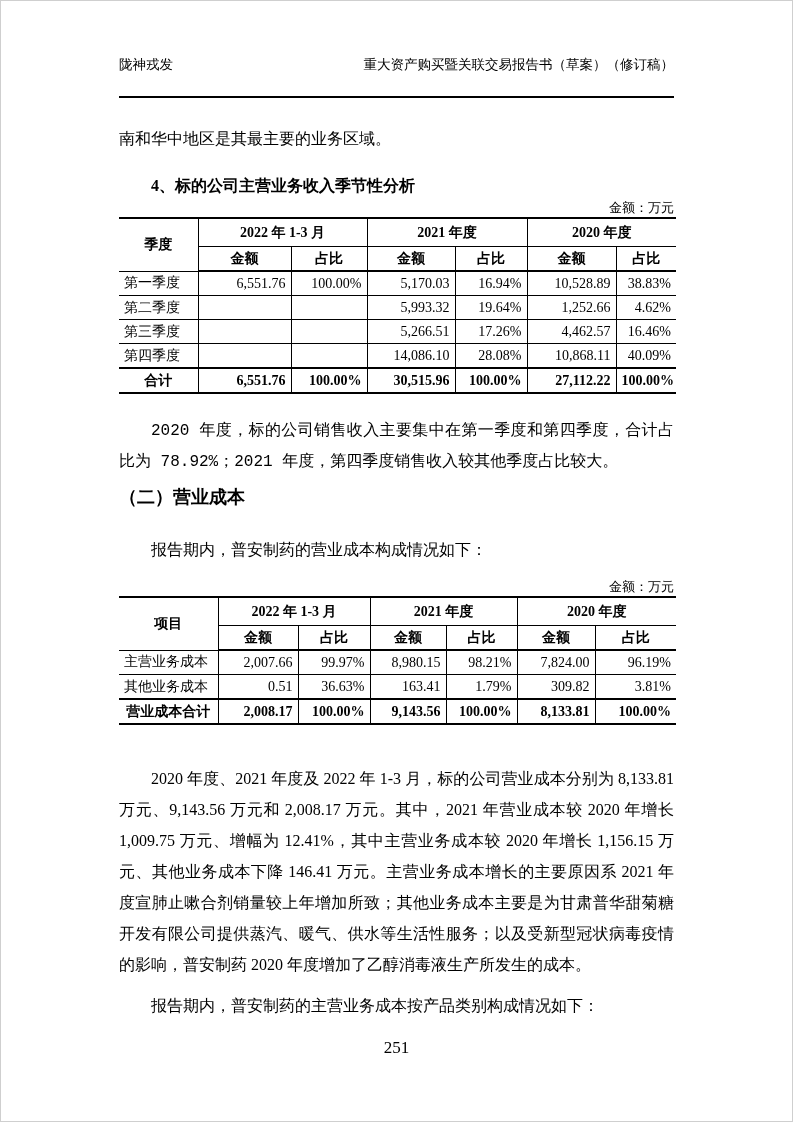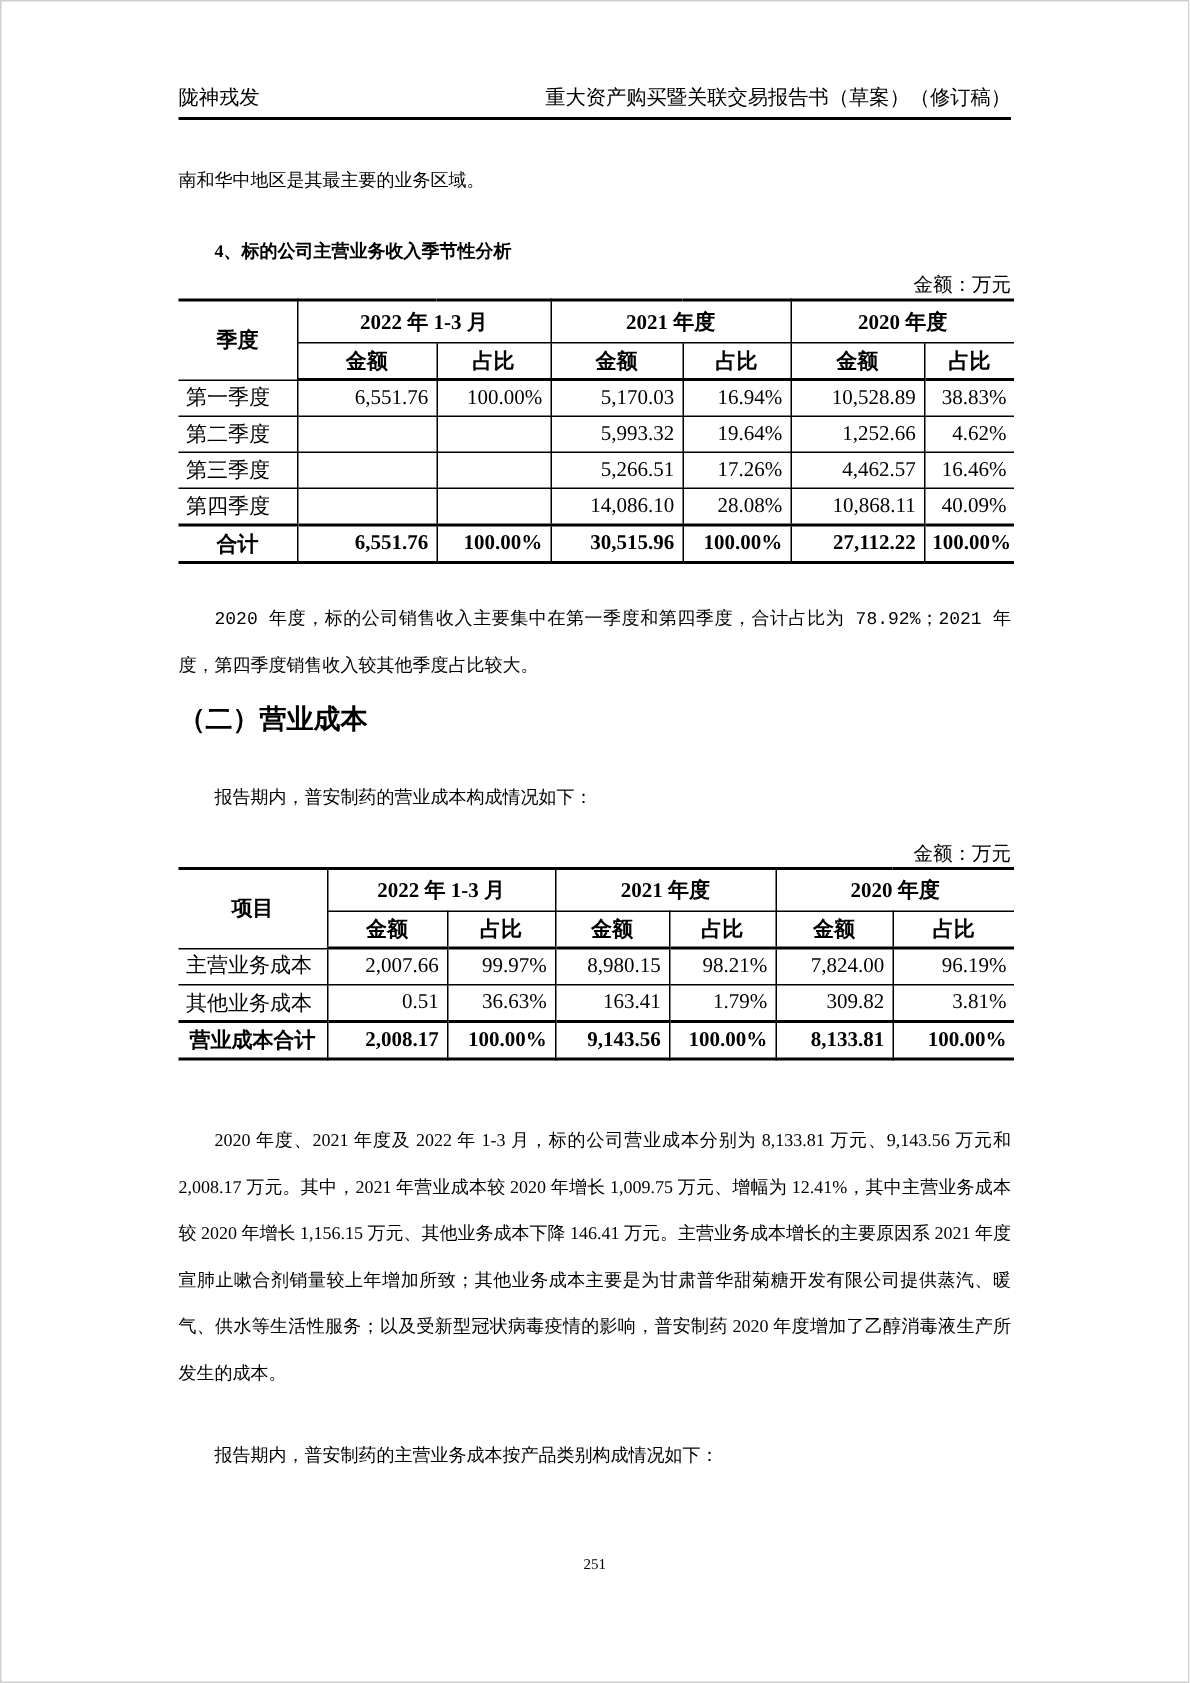--- a/index.html
+++ b/index.html
@@ -11,45 +11,45 @@
     border:1px solid #cfcfcf;
     font-family:"Liberation Serif","DejaVu Serif",serif;
     color:#000;
     overflow:hidden;
   }
   .content { padding:55px 118px 0 118px; }
 
   .doc-header {
     display:flex; justify-content:space-between; align-items:flex-end;
     border-bottom:2px solid #000;
-    padding-bottom:4px;
+    padding-bottom:22px;
     font-size:13.5px; line-height:18px;
   }
 
-  p { margin:0; font-size:12px; line-height:31px; text-align:justify; }
+  p { margin:0; font-size:16px; line-height:31px; text-align:justify; }
   .indent { text-indent:2em; }
 
   .h-sub { font-weight:bold; margin-top:16px; }
   .h-section {
     margin-top:6px;
     font-family:"Liberation Sans","DejaVu Sans",sans-serif;
     font-weight:bold; font-size:18px; line-height:26px;
     text-align:left;
   }
 
   .unit-label { font-size:13px; line-height:18px; text-align:right; }
   .unit-1 { margin-top:-2px; }
   .unit-2 { margin-top:13px; }
 
   .mt-intro { margin-top:25px; }
   .mt-lead  { margin-top:7px; }
   .mt-note  { margin-top:22px;font-family:Liberation Mono, monospace; }
   .mt-lead2 { margin-top:24px; }
   .mt-analysis { margin-top:38px; }
-  .mt-product  { margin-top:24px; }
+  .mt-product  { margin-top:10px; }
 
   table.rpt {
     width:100%; border-collapse:collapse; table-layout:fixed;
     border-top:2.5px solid #000; border-bottom:2.5px solid #000;
     font-size:14px;
   }
   table.rpt th, table.rpt td {
     border:1px solid #000;
     padding:1px 5px;
     white-space:nowrap; overflow:hidden;
@@ -67,21 +67,21 @@
   td.num { text-align:right; padding-right:6px;margin-top:28px; }
   tr.total td { border-top:2px solid #000; font-weight:bold; }
   tr.total td.lbl {
     text-align:center;
     font-family:Liberation Mono, monospace;
   }
   th.gsep, td.gsep { border-left-width:1.5px; }
 
   .page-footer {
     position:absolute; left:0; top:1037px; width:100%;
-    text-align:center; font-size:10px;
+    text-align:center; font-size:17px;
   }
 </style>
 </head>
 <body>
 
 <div class="page">
   <div class="content">
 
     <div class="doc-header">
       <span>陇神戎发</span>

